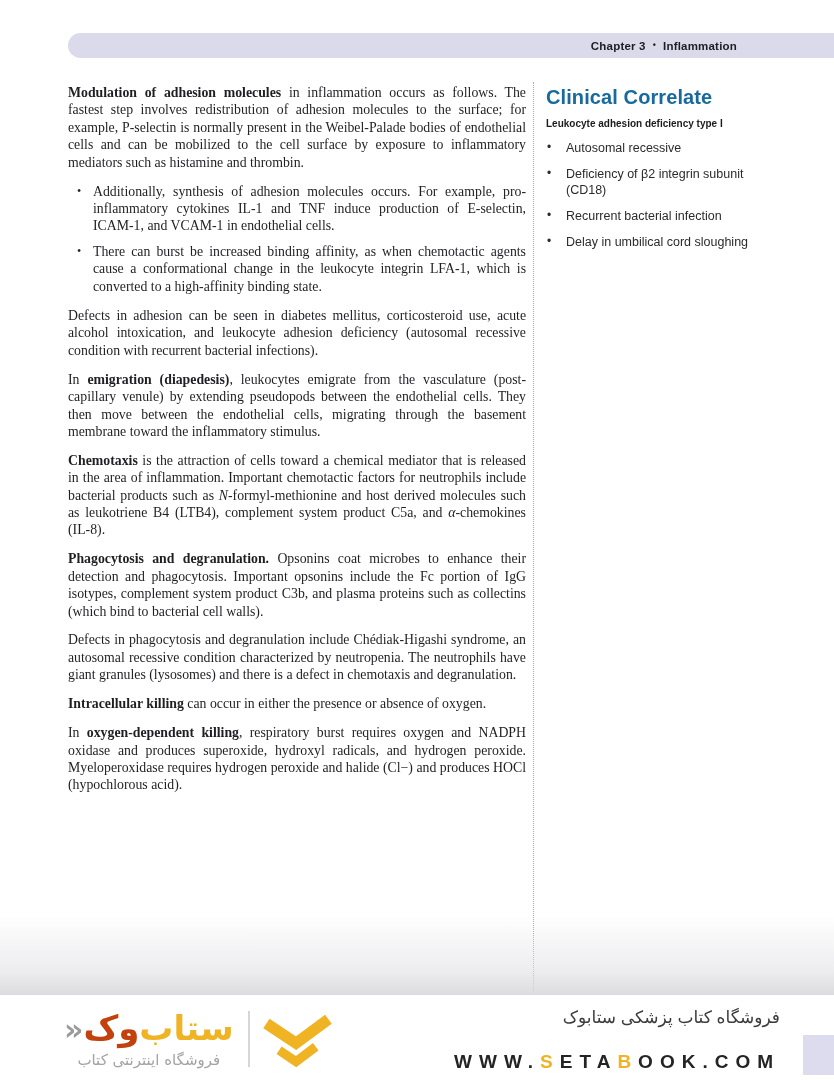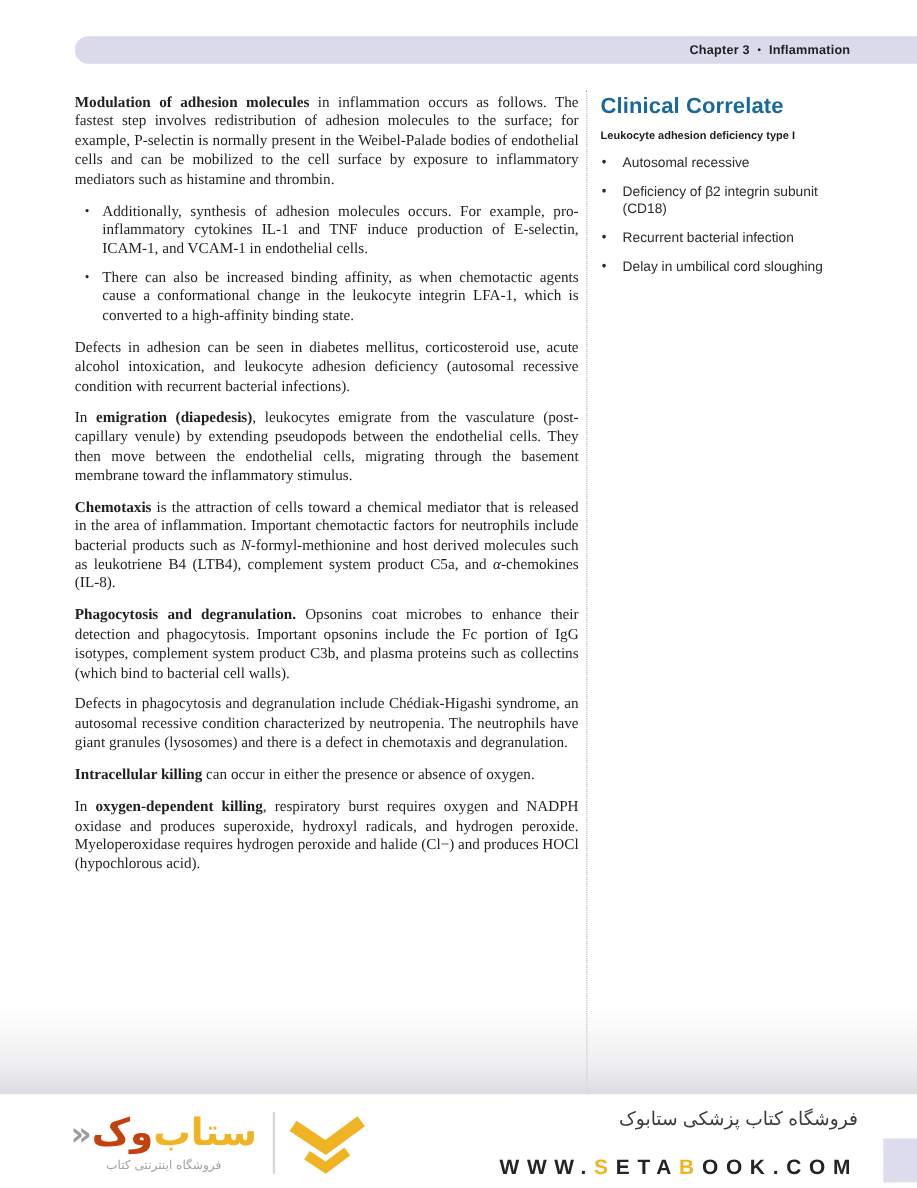--- a/index.html
+++ b/index.html
@@ -6,21 +6,21 @@
   html,body { background:#ffffff; }
   .page {
     position:relative; width:834px; height:1080px; background:#ffffff;
     overflow:hidden; font-family:"Liberation Serif", serif; color:#1f1f23;
   }
   
   .header-bar {
     position:absolute; left:68px; right:0; top:33px; height:25px;
     background:#dadaea; border-radius:13px 0 0 13px;
     display:flex; align-items:center; justify-content:flex-end;
-    padding-right:61px;
+    padding-right:97px;
     font-family:"Liberation Sans", sans-serif; font-weight:bold;
     font-size:11.5px; color:#1d1d24; letter-spacing:0.2px;
   }
   .header-bar .dot { margin:0 7px; font-size:9px; position:relative; top:-1px; }
   
   .main-col {
     position:absolute; left:68px; top:84px; width:458px;
     font-size:13.8px; line-height:17.4px; text-align:justify;
   }
   .para { margin-bottom:11.5px; }
@@ -71,21 +71,21 @@
   .wordmark-stack { display:flex; flex-direction:column; align-items:center; }
   .wordmark {
     display:flex; direction:rtl; align-items:baseline;
     font-family:"DejaVu Sans", sans-serif; font-weight:bold; font-size:34px; line-height:36px;
   }
   .wordmark .wm-yellow { color:#f0b323; }
   .wordmark .wm-gray { color:#c2410c; }
   .wordmark .wm-quote { color:#9b9b9b; font-size:30px; }
   .logo-tagline {
     margin-top:3px; font-family:"DejaVu Sans", sans-serif; direction:rtl;
-    font-size:11px; color:#a3a3a3;
+    font-size:15px; color:#a3a3a3;
   }
   .logo-divider { width:2px; height:56px; background:#d6d6d6; margin:0 9px 0 14px; }
   .chevron-logo { width:74px; height:62px; }
   .footer-right {
     position:absolute; right:54px; top:10px; display:flex; flex-direction:column; align-items:flex-end;
   }
   .store-line {
     direction:rtl; font-family:Liberation Sans, sans-serif;
     font-size:17px; color:#3c3c3c; line-height:26px;
   }
@@ -107,21 +107,21 @@
   <div class="header-bar">
     <span>Chapter 3</span>
     <span class="dot">•</span>
     <span>Inflammation</span>
   </div>
 
   <div class="main-col" id="main-col">
       <p class="para"><span style="font-weight: bold;">Modulation of adhesion molecules</span><span> in inflammation occurs as follows. The fastest step involves redistribution of adhesion molecules to the surface; for example, P-selectin is normally present in the Weibel-Palade bodies of endothelial cells and can be mobilized to the cell surface by exposure to inflammatory mediators such as histamine and thrombin.</span></p>
       <ul class="bullet-list">
         <li><span class="marker">•</span><span>Additionally, synthesis of adhesion molecules occurs. For example, pro-inflammatory cytokines IL-1 and TNF induce production of E-selectin, ICAM-1, and VCAM-1 in endothelial cells.</span></li>
-        <li><span class="marker">•</span><span>There can also be increased binding affinity, as when chemotactic agents cause a conformational change in the leukocyte integrin LFA-1, which is converted to a high-affinity binding state.</span></li>
+        <li><span class="marker">•</span><span>There can burst be increased binding affinity, as when chemotactic agents cause a conformational change in the leukocyte integrin LFA-1, which is converted to a high-affinity binding state.</span></li>
       </ul>
       <p class="para"><span>Defects in adhesion can be seen in diabetes mellitus, corticosteroid use, acute alcohol intoxication, and leukocyte adhesion deficiency (autosomal recessive condition with recurrent bacterial infections).</span></p>
       <p class="para"><span>In </span><span style="font-weight: bold;">emigration (diapedesis)</span><span>, leukocytes emigrate from the vasculature (post-capillary venule) by extending pseudopods between the endothelial cells. They then move between the endothelial cells, migrating through the basement membrane toward the inflammatory stimulus.</span></p>
       <p class="para"><span style="font-weight: bold;">Chemotaxis</span><span> is the attraction of cells toward a chemical mediator that is released in the area of inflammation. Important chemotactic factors for neutrophils include bacterial products such as </span><span style="font-style: italic;">N</span><span>-formyl-methionine and host derived molecules such as leukotriene B4 (LTB4), complement system product C5a, and </span><span style="font-style: italic;">α</span><span>-chemokines (IL-8).</span></p>
       <p class="para"><span style="font-weight: bold;">Phagocytosis and degranulation.</span><span> Opsonins coat microbes to enhance their detection and phagocytosis. Important opsonins include the Fc portion of IgG isotypes, complement system product C3b, and plasma proteins such as collectins (which bind to bacterial cell walls).</span></p>
       <p class="para"><span>Defects in phagocytosis and degranulation include Chédiak-Higashi syndrome, an autosomal recessive condition characterized by neutropenia. The neutrophils have giant granules (lysosomes) and there is a defect in chemotaxis and degranulation.</span></p>
       <p class="para"><span style="font-weight: bold;">Intracellular killing</span><span> can occur in either the presence or absence of oxygen.</span></p>
       <p class="para"><span>In </span><span style="font-weight: bold;">oxygen-dependent killing</span><span>, respiratory burst requires oxygen and NADPH oxidase and produces superoxide, hydroxyl radicals, and hydrogen peroxide. Myeloperoxidase requires hydrogen peroxide and halide (Cl−) and produces HOCl (hypochlorous acid).</span></p>
     </div>
 

